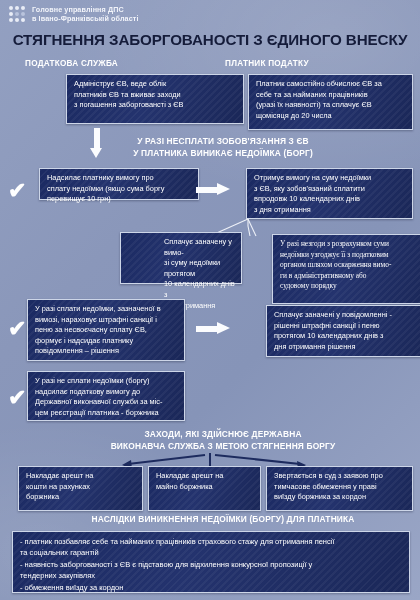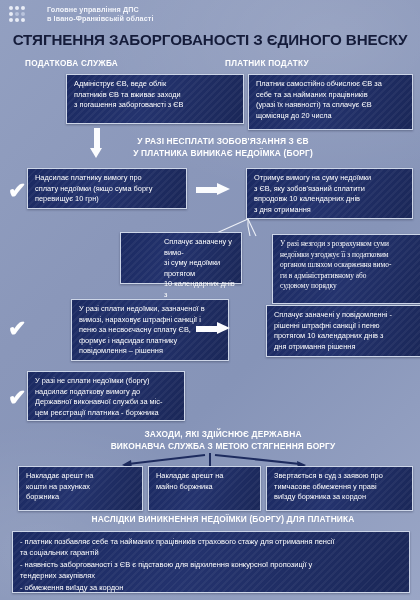--- a/index.html
+++ b/index.html
@@ -26,21 +26,21 @@
     pointer-events: none;
   }
 
   
   .logo-row {
     position: absolute;
     top: 5px;
     left: 9px;
     display: flex;
     align-items: center;
-    gap: 22px;
+    gap: 7px;
   }
   .logo-dots {
     display: grid;
     grid-template-columns: repeat(3, 4px);
     grid-template-rows: repeat(3, 4px);
     gap: 2px;
   }
   .logo-dots i {
     display: block;
     width: 4px;
@@ -203,21 +203,21 @@
 <div class="box" style="top:74px; left:248px; width:165px; height:56px;">Платник самостійно обчислює ЄВ  за
 себе та за найманих  працівників
 (уразі їх наявності) та сплачує ЄВ
 щомісяця до 20 числа</div>
 
 <div class="arrow-down" style="top:128px; left:90px;"></div>
 <div class="banner" style="top:136px;">У РАЗІ НЕСПЛАТИ ЗОБОВ'ЯЗАННЯ З ЄВ
 У ПЛАТНИКА ВИНИКАЄ НЕДОЇМКА (БОРГ)</div>
 
 <div class="check" style="top:180px; left:8px;">✔</div>
-<div class="box" style="top:168px; left:27px; width:160px; height:41px;">Надсилає платнику вимогу про
+<div class="box" style="top:168px; left:39px; width:160px; height:32px;">Надсилає платнику вимогу про
 сплату недоїмки (якщо сума боргу
 перевищує 10 грн)</div>
 <div class="arrow-right" style="top:183px; left:196px;"></div>
 <div class="box" style="top:168px; left:246px; width:167px; height:51px;">Отримує вимогу на суму  недоїмки
 з ЄВ, яку зобов'язаний сплатити
 впродовж 10 календарних днів
 з дня отримання</div>
 
 <svg class="connectors" width="420" height="600">
   <polyline points="250,236 248,226 248,219" fill="none" stroke="#eef1f8" stroke-width="1.1"></polyline>
@@ -229,21 +229,21 @@
 зі суму недоїмки протягом
 10 календарних днів з
 дня отримання</div>
 <div class="box" style="top:234px; left:272px; width:159px; height:70px;font-family:Liberation Serif, serif;">У разі незгоди з  розрахунком суми
 недоїмки узгоджує її з податковим
 органом шляхом оскарження вимо-
 ги в адміністративному або
 судовому порядку</div>
 
 <div class="check" style="top:318px; left:8px;">✔</div>
-<div class="box" style="top:299px; left:27px; width:158px; height:62px;margin-left:44px;">У разі сплати недоїмки, зазначеної  в
+<div class="box" style="top:299px; left:27px; width:158px; height:62px;">У разі сплати недоїмки, зазначеної  в
 вимозі, нараховує штрафні санкції і
 пеню за несвоєчасну сплату ЄВ,
 формує і надсидає платнику
 повідомлення – рішення</div>
 <div class="arrow-right" style="top:322px; left:196px;"></div>
 <div class="box" style="top:305px; left:254px; width:159px; height:52px;margin-left:12px;">Сплачує заначені у повідомленні -
 рішенні штрафні санкції і пеню
 протягом  10 календарних днів з
 дня отримання рішення</div>
 

